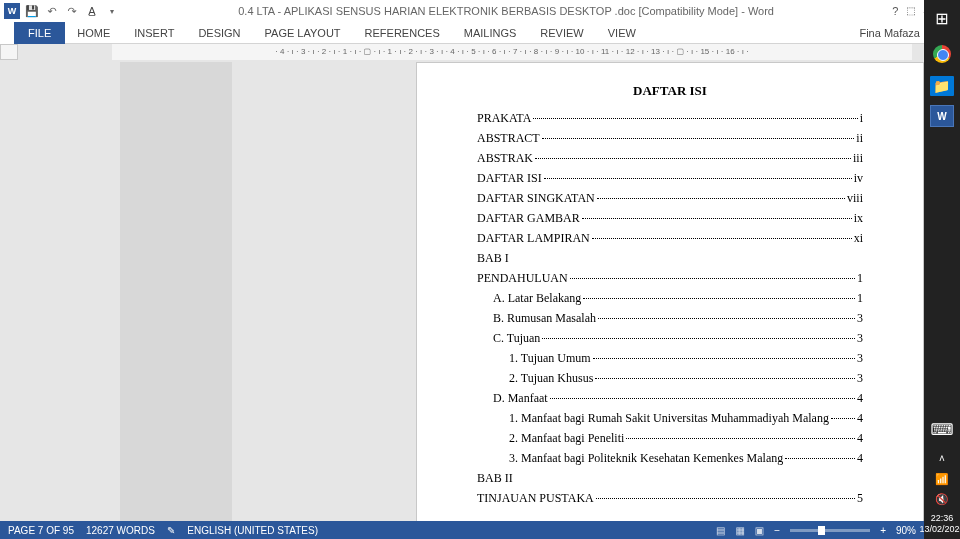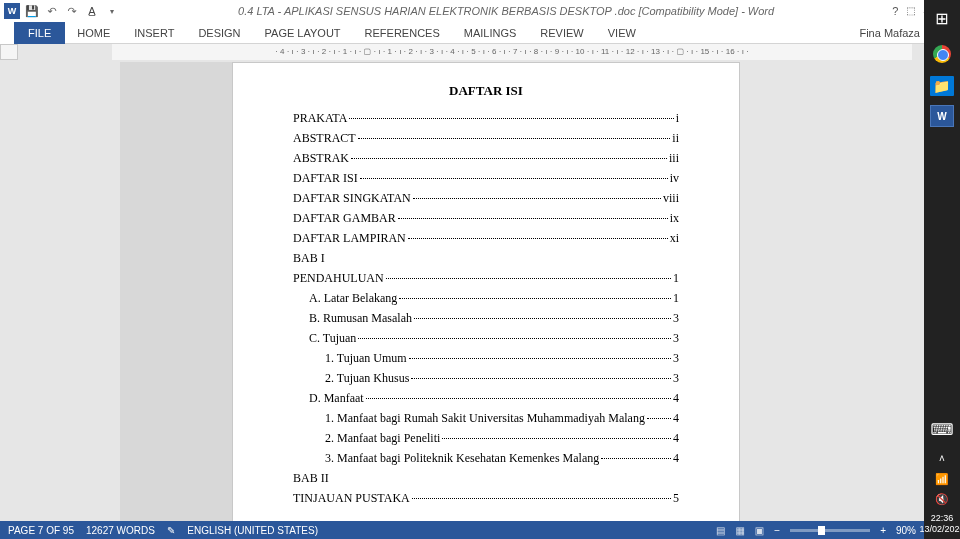--- a/index.html
+++ b/index.html
@@ -2,32 +2,32 @@
 <html><head>
 <meta charset="utf-8">
 <style>
 * { margin: 0; padding: 0; box-sizing: border-box; }
 body { font-family: "Segoe UI", Tahoma, sans-serif; font-size: 11px; background: #fff; overflow: hidden; width: 960px; height: 539px; position: relative; }
 
 .titlebar { background: #fff; height: 22px; display: flex; align-items: center; padding: 0 4px; }
 .qat { display: flex; align-items: center; gap: 4px; }
 .qat-icon { width: 16px; height: 16px; display:flex; align-items:center; justify-content:center; font-size:11px; }
 .word-icon { background:#2b579a; color:#fff; font-weight:bold; font-size:9px; width:16px; height:16px; display:flex; align-items:center; justify-content:center; }
-.title-text { flex:1; text-align:center; font-size:11px; color:#666;font-style:italic; }
+.title-text { flex:1; text-align:center; font-size:11px; color:#666; }
 .win-controls { display:flex; gap:8px; padding-right:4px; color:#555; }
 
 .ribbon-tabs { background:#fff; height:22px; display:flex; align-items:center; border-bottom:1px solid #d4d4d4;margin-left:14px; }
 .tab { padding:0 12px; height:22px; display:flex; align-items:center; font-size:11px; color:#444; cursor:pointer; }
 .tab.file { background:#2b579a; color:#fff; padding:0 14px; }
 .user-area { margin-left:auto; padding-right:8px; display:flex; align-items:center; gap:6px; font-size:11px; color:#444;}
 
 .work-area { position:absolute; top:44px; left:0; right:36px; bottom:18px; background:#e6e6e6; overflow:hidden; }
 .ruler-corner { position:absolute; top:0; left:0; width:18px; height:16px; background:#f5f5f5; border:1px solid #c8c8c8;}
 .ruler-h { position:absolute; top:0; left:112px; right:12px; height:16px; background:#f5f5f5; font-size:8px; color:#666; text-align:center; line-height:16px; white-space:nowrap; overflow:hidden;}
-.page-container { position:absolute; top:18px; left:0; right:0; bottom:0; display:flex; justify-content:flex-start; overflow-y:auto; }
+.page-container { position:absolute; top:18px; left:0; right:0; bottom:0; display:flex; justify-content:flex-end; overflow-y:auto; }
 .page-shadow { position:absolute; left:120px; width:112px; top:0; height:490px; background:#d8d8d8;}
 .page { width:508px; min-height:490px; background:#fff; border:1px solid #c8c8c8; margin-left:232px; padding:20px 60px 20px 60px; font-family:"Times New Roman", serif; font-size:12px; color:#000;}
 .page h2 { text-align:center; font-size:13px; font-weight:bold; margin-bottom:12px; }
 .toc-line { display:flex; align-items:baseline; margin-bottom:5px; font-size:12px; }
 .toc-text { white-space:nowrap; }
 .toc-dots { flex:1; border-bottom:1px dotted #000; margin:0 2px; position:relative; top:-3px; height:10px;}
 .toc-page { white-space:nowrap; }
 .indent1 { padding-left:16px; }
 .indent2 { padding-left:32px; }
 .toc-nodots { margin-bottom:5px; font-size:12px; }

